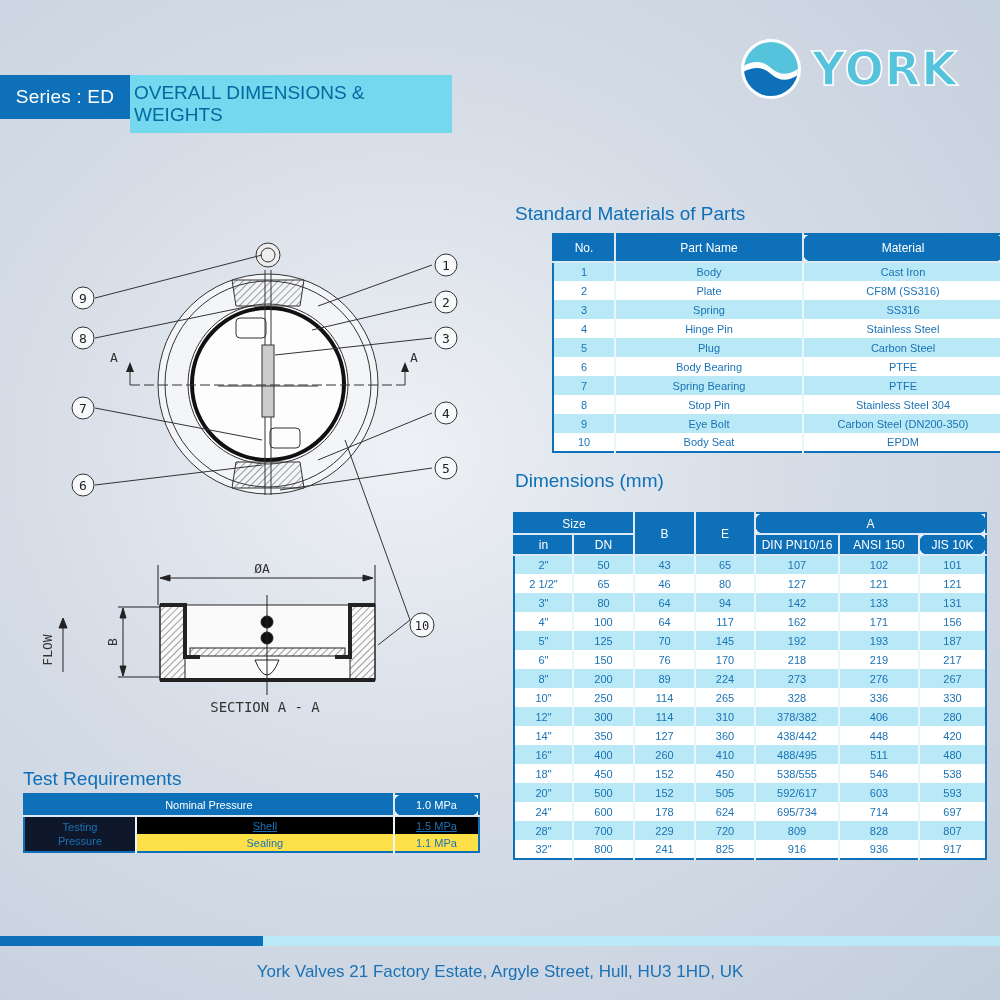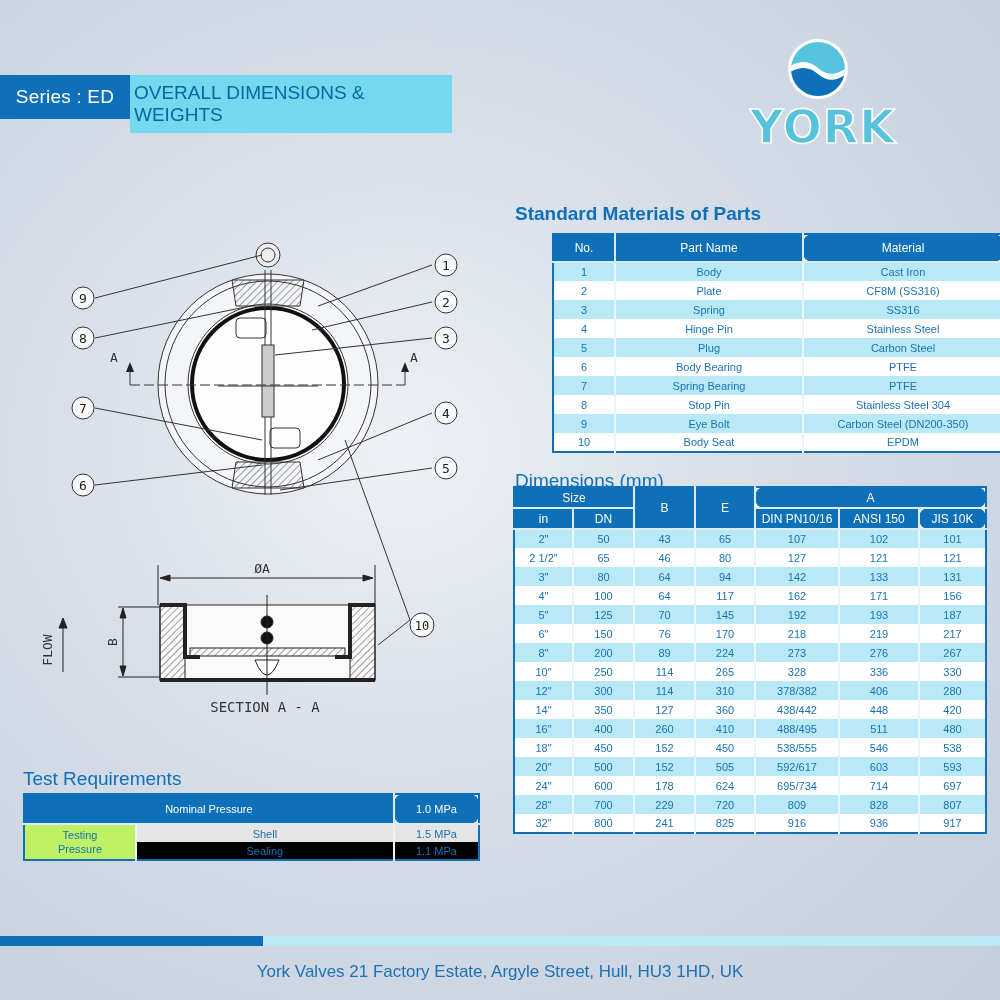--- a/index.html
+++ b/index.html
@@ -12,21 +12,21 @@
   .header-band { position: absolute; left: 0; top: 75px; height: 58px; display: flex; }
   .series-tag {
     width: 130px; height: 44px; background: #0d70b8; color: #fff;
     font-size: 19px; display: flex; align-items: center; justify-content: center;
     letter-spacing: 0.2px;
   }
   .section-tag {
     width: 322px; height: 58px; background: #74d8ef; color: #0369a1;
     font-size: 19px; display: flex; align-items: center; padding-left: 4px;
   }
-  .logo { position: absolute; left: 740px; top: 38px; display: flex; align-items: center; flex-direction: column; }
+  .logo { position: absolute; left: 740px; top: 38px; display: flex; align-items: center; }
   .logo-text {
     font-family: "DejaVu Sans", sans-serif; font-weight: bold; font-size: 46px;
     color: #56c3dc; margin-left: 10px; letter-spacing: 1px;
     -webkit-text-stroke: 1.5px #ffffff;
     text-shadow: 0 0 2px #fff;
   }
   .section-title {
     position: absolute; color: #0d70b8; font-size: 19px; font-family: "Liberation Sans", sans-serif;
   }
   table { border-collapse: collapse; font-family: "Liberation Sans", sans-serif; }
@@ -42,30 +42,30 @@
     color: #1a72b5; font-size: 11px; text-align: center; border-right: 2px solid #e9f6fb;
   }
   .tbl td:last-child { border-right: none; }
   .tbl tr.alt td { background: #b9e9f6; }
   .tbl tr.plain td { background: #ffffff; }
 
   #materials { left: 531px; top: 233px; width: 452px; margin-left: 21px; }
   #materials th { height: 28px; }
   #materials td { height: 19px; }
 
-  #dimensions { left: 513px; top: 486px; width: 474px; }
+  #dimensions { left: 513px; top: 512px; width: 474px; }
   #dimensions thead th { height: 21px; }
   #dimensions td { height: 19px; }
 
   #test { left: 23px; top: 793px; width: 457px; }
-  #test th { height: 30px; font-size: 11px; }
+  #test th { height: 22px; font-size: 11px; }
   #test td { height: 18px; font-size: 11px; }
-  #test td.label-cell { background: #bef264; }
-  #test td.shell { background: #e5e5e5; }
-  #test td.sealing { background: #000000; margin-left: 35px; }
+  #test td.label-cell { background: #0f172a; }
+  #test td.shell { background: #000000; text-decoration: underline; }
+  #test td.sealing { background: #fde047; margin-left: 35px; }
 
   .footer-bar { position: absolute; top: 936px; left: 0; width: 1000px; height: 10px; display: flex; }
   .footer-bar .dark { width: 263px; background: #0d70b8; }
   .footer-bar .light { flex: 1; background: #b9e9f6; }
   .footer-text {
     position: absolute; top: 962px; left: 0; width: 1000px; text-align: center;
     color: #1a72b5; font-size: 17px;
   }
   .drawing { position: absolute; left: 0; top: 180px; }
   .drawing text { font-family: "DejaVu Sans Mono", monospace; }
@@ -193,21 +193,21 @@
     <polygon points="123,676 120,666 126,666" fill="#222"></polygon>
     <line x1="63" y1="625" x2="63" y2="672"></line>
     <polygon points="63,618 59,628 67,628" fill="#222"></polygon>
   </g>
   <text x="262" y="573" font-size="13" fill="#333" text-anchor="middle">ØA</text>
   <text x="112" y="647" font-size="13" fill="#333" transform="rotate(-90 112 642)" text-anchor="middle">B</text>
   <text x="52" y="650" font-size="13" fill="#333" transform="rotate(-90 52 650)" text-anchor="middle">FLOW</text>
   <text x="265" y="712" font-size="14" fill="#333" text-anchor="middle">SECTION A - A</text>
 </svg>
 
-<div class="section-title" style="left:515px; top:203px;font-weight:bold;">Standard Materials of Parts</div>
+<div class="section-title" style="left:515px; top:203px;">Standard Materials of Parts</div>
 <table class="tbl" id="materials">
   <thead>
     <tr>
       <th style="width:62px">No.</th>
       <th style="width:188px">Part Name</th>
       <th>Material</th>
     </tr>
   </thead>
   <tbody id="materials-body">
       <tr class="alt">

